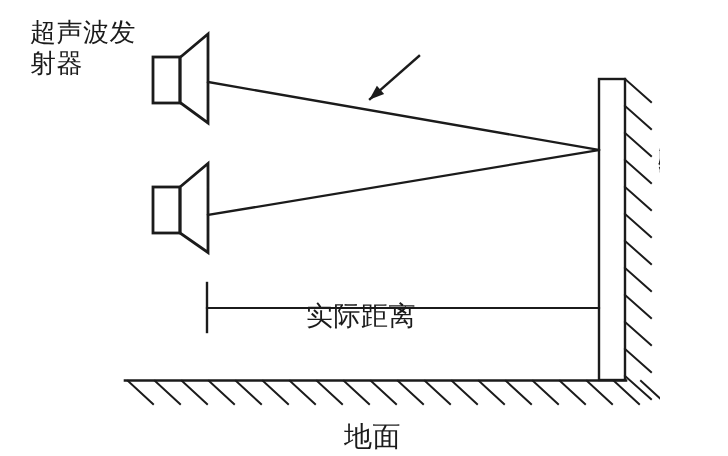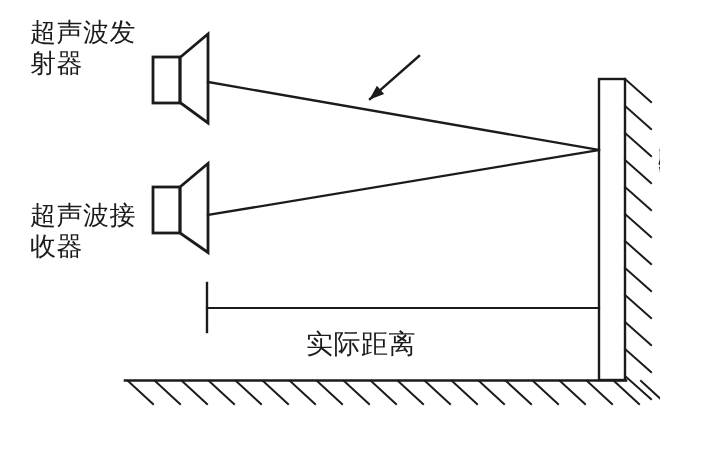--- a/index.html
+++ b/index.html
@@ -18,21 +18,21 @@
   .lbl {
     position: absolute;
     color: var(--line, #1b1b1b);
     font-weight: 500;
     letter-spacing: 0.5px;
     white-space: pre-line;
   }
   #lbl-transmitter { left: 30px; top: 17px;  font-size: 26px; line-height: 31px; }
   #lbl-receiver    { left: 30px; top: 200px; font-size: 26px; line-height: 31px; }
   #lbl-measured    { left: 422px; top: 32px;  font-size: 27px; }
-  #lbl-actual      { left: 306px; top: 326px; font-size: 27px; text-align: center; }
+  #lbl-actual      { left: 306px; top: 298px; font-size: 27px; text-align: center; }
   #lbl-ground      { left: 344px; top: 418px; font-size: 28px; }
   #lbl-obstacle {
     left: 654px; top: 123px; font-size: 27px;
     writing-mode: vertical-rl; text-orientation: upright; letter-spacing: 3px;
   }
 </style>
 </head>
 <body>
 
 <div class="canvas">
@@ -66,18 +66,17 @@
       <line x1="125" y1="380.5" x2="626" y2="380.5" stroke-width="2.6"></line>
       <path stroke-width="2" d="M128 381l25 23M155 381l25 23M182 381l25 23M209 381l25 23M236 381l25 23M263 381l25 23M290 381l25 23M317 381l25 23M344 381l25 23M371 381l25 23M398 381l25 23M425 381l25 23M452 381l25 23M479 381l25 23M506 381l25 23M533 381l25 23M560 381l25 23M587 381l25 23M614 381l25 23M641 381l25 23"></path>
 
       <line x1="207" y1="283" x2="207" y2="332" stroke-width="2.4"></line>
       <line x1="207" y1="308" x2="599" y2="308" stroke-width="2.2"></line>
     </g>
   </svg>
 
   <div class="lbl" id="lbl-transmitter">超声波发
 射器</div>
-  <div class="lbl" id="lbl-receiver">超声波接
-收器</div>
   <div class="lbl" id="lbl-actual">实际距离</div>
   <div class="lbl" id="lbl-obstacle">障碍物</div>
+  <div class="lbl" id="lbl-ground">地面</div>
 
 </div>
 
 </body></html>

